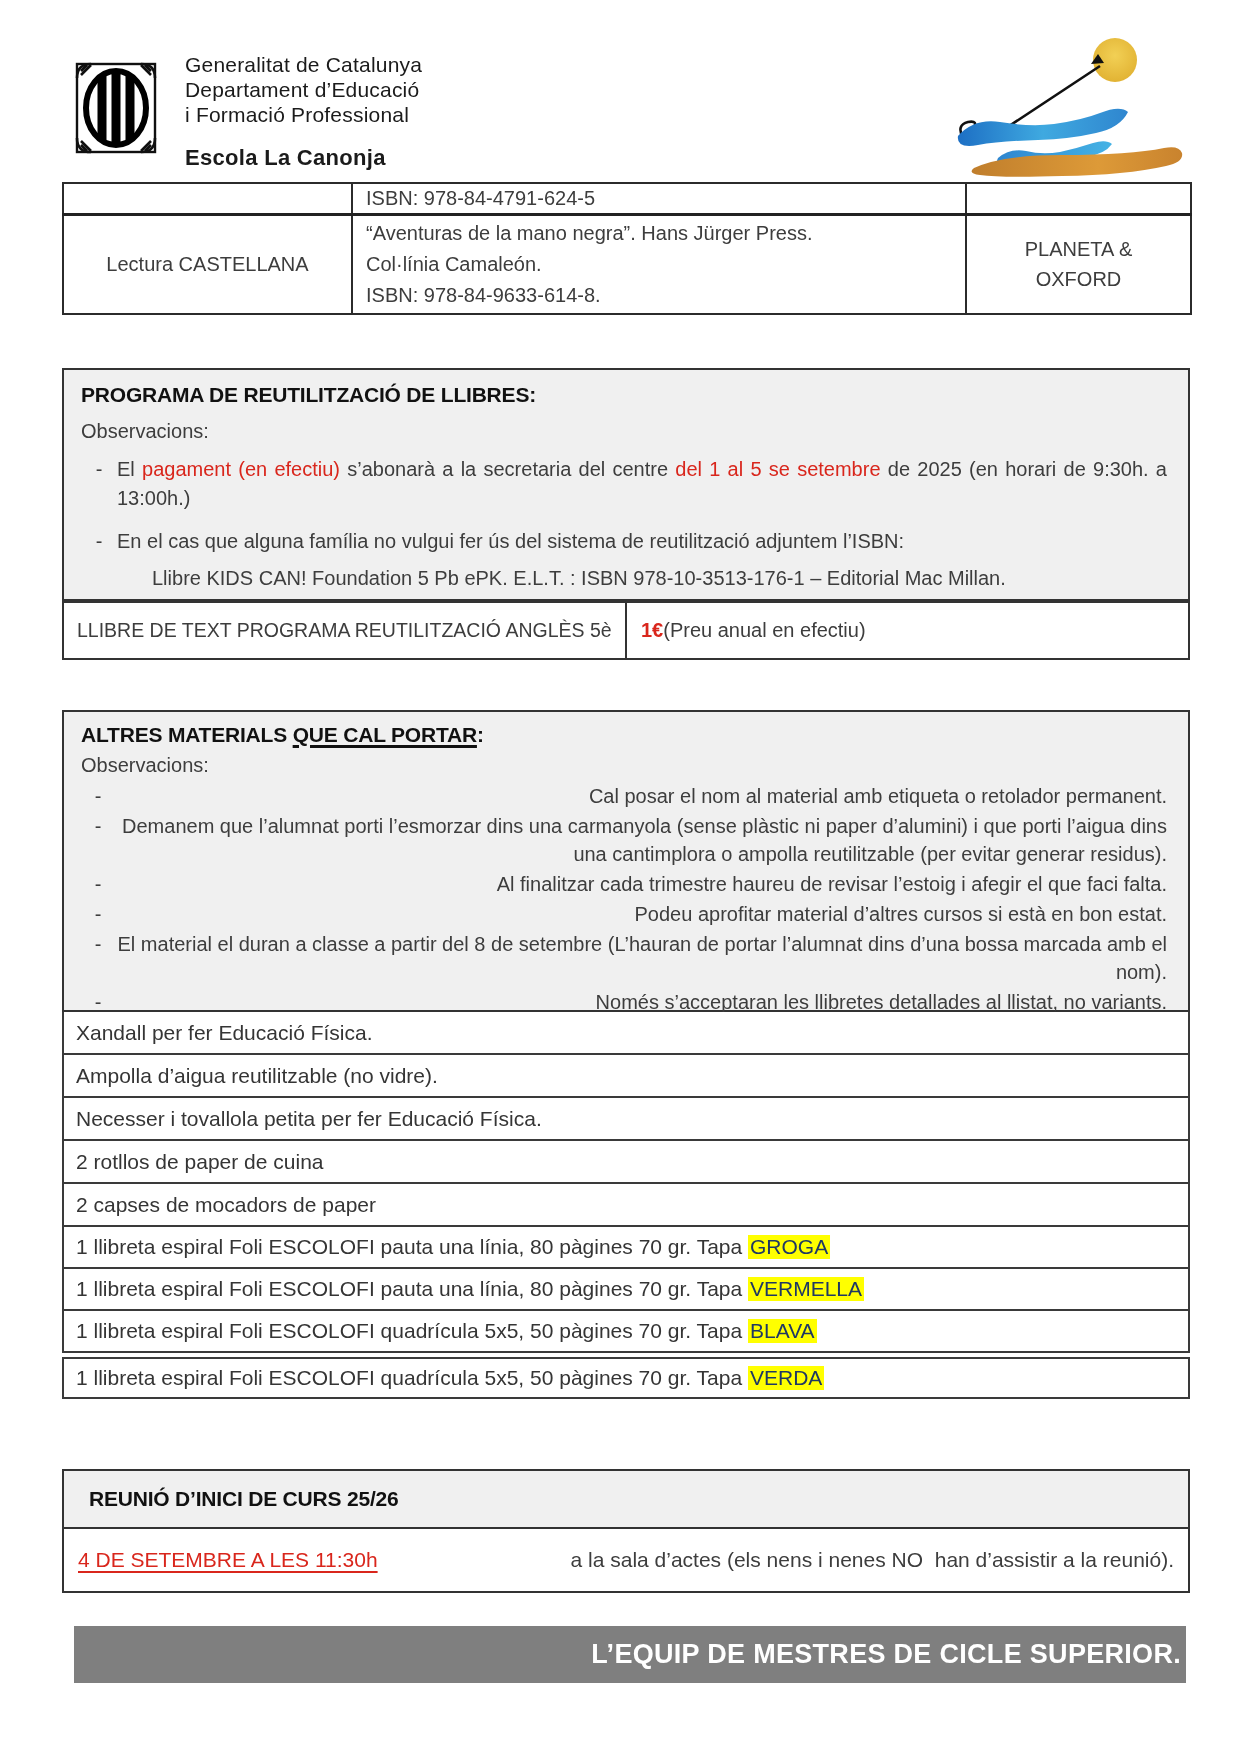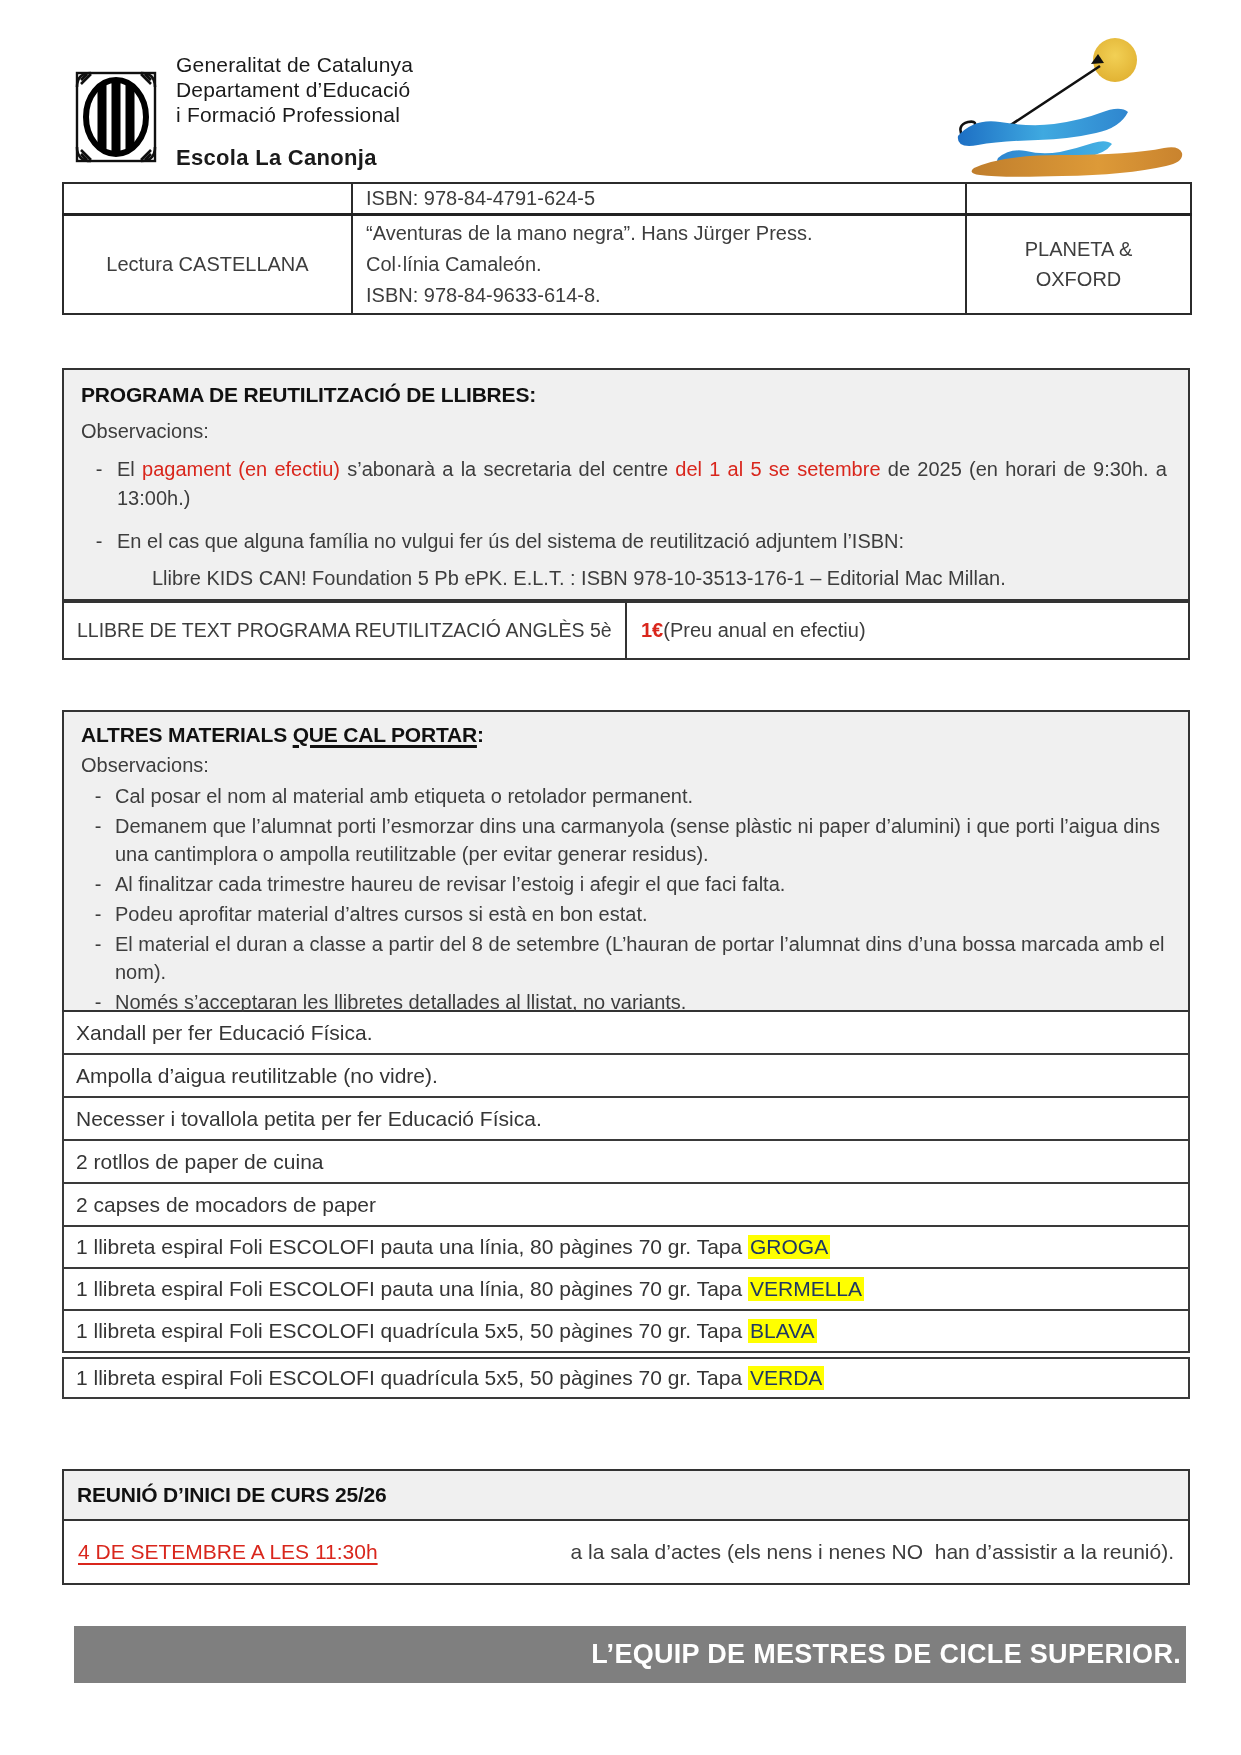--- a/index.html
+++ b/index.html
@@ -8,21 +8,21 @@
     position:relative;
     width:1241px; height:1755px;
     background:#ffffff;
     font-family:"Liberation Sans", sans-serif;
     color:#333333;
     overflow:hidden;
   }
   .abs { position:absolute; left:62px; width:1128px; }
 
   
-  .header { top:50px; left:73px; width:820px; display:flex; align-items:flex-end; gap:17px; }
+  .header { top:50px; left:73px; width:820px; display:flex; align-items:center; gap:26px; }
   .org-text { padding-top:2px; font-size:21px; line-height:25px; color:#1b1b1b; letter-spacing:0.2px; }
   .org-text .school { font-weight:bold; font-size:22px; margin-top:18px; letter-spacing:0.3px; }
   .school-logo { position:absolute; left:878px; top:30px; }
 
   
   .book-table { top:182px; border-collapse:collapse; table-layout:fixed; }
   .book-table td {
     border:2px solid #2b2b2b; font-size:20px; color:#3d3d3d;
     padding:2px 13px; vertical-align:middle;
   }
@@ -52,43 +52,43 @@
   .price-left {
     width:563px; border-right:2px solid #333; display:flex; align-items:center;
     padding:0 13px; font-size:19.5px; color:#3d3d3d;
   }
   .price-right { flex:1; display:flex; align-items:center; padding:0 14px; font-size:20px; color:#3d3d3d; }
   .price-amount { color:#d9261c; font-weight:bold; }
 
   
   .altres { top:710px; height:302px; padding-top:11px; }
   .altres .obs { margin-top:7px; }
-  .altres .bullets { margin-top:5px; }
+  .altres .bullets { margin-top:5px;text-align:right; }
   .altres .bullet { margin-top:2px; line-height:28px; }
   .altres .bullet .dash { width:34px; flex:0 0 34px; }
   .u { text-decoration:underline; text-decoration-thickness:2.5px; text-underline-offset:3px; }
 
   
   .materials { top:1012px; }
   .mat-row {
     border:2px solid #3a3a3a; border-top:none; background:#fff;
     height:43px; display:flex; align-items:center; padding:0 12px;
     font-size:21px; color:#353535; white-space:pre-wrap;
   }
   .mat-row.first { border-top:none; }
   .mat-row.hl-row { height:42px; }
   .mat-gap { height:4px; }
   .mat-row.after-gap { border-top:2px solid #3a3a3a; }
   .hl { background:#ffff00; color:#1f3864; padding:0 2px; }
 
   
   .reunio { top:1469px; border:2px solid #333; }
   .reunio-title {
-    background:#f0f0f0; border-bottom:2px solid #333; height:50px;
-    display:flex; align-items:center; padding:0 13px;
+    background:#f0f0f0; border-bottom:2px solid #333; height:58px;
+    display:flex; align-items:center; padding:0 25px;
     font-weight:bold; font-size:21px; color:#111; letter-spacing:-0.2px;
   }
   .reunio-body {
     background:#fff; height:62px; display:flex; align-items:center;
     padding:0 14px; font-size:21px; color:#3d3d3d; white-space:pre-wrap;justify-content:space-between;
   }
   .reunio-date { color:#d9261c; text-decoration:underline; text-underline-offset:4px; }
 
   
   .footer-bar {

